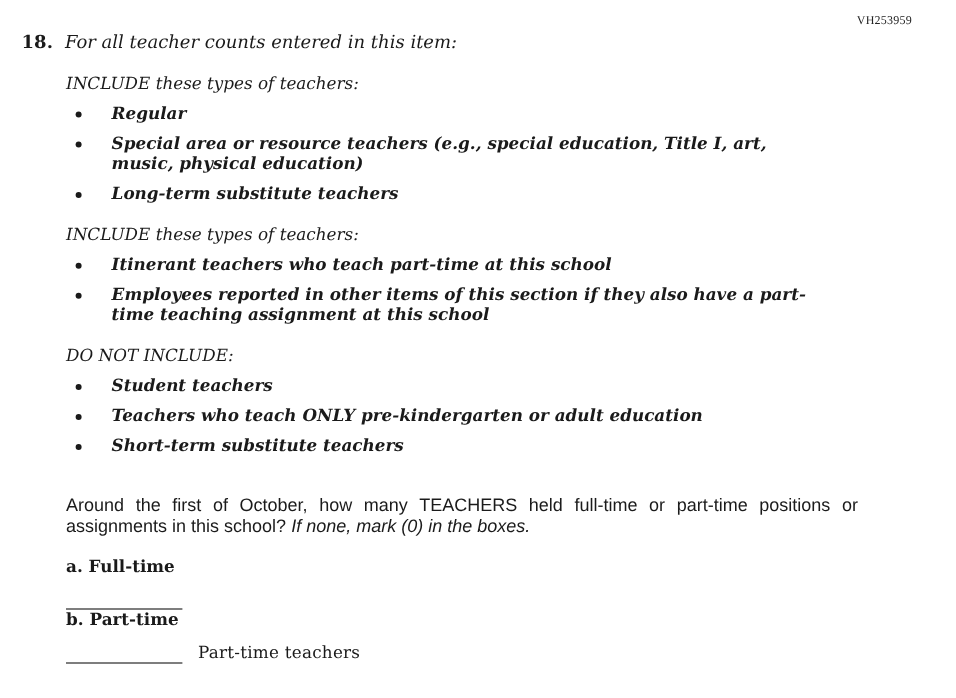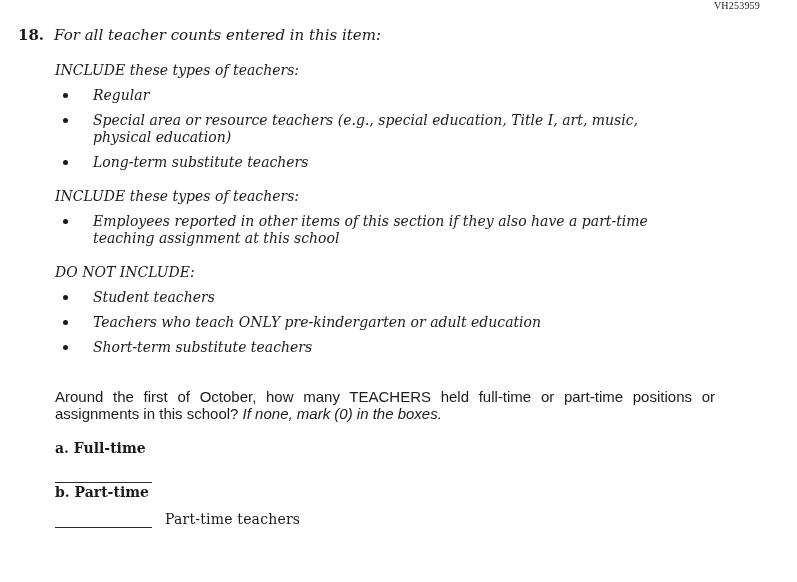--- a/index.html
+++ b/index.html
@@ -11,21 +11,21 @@
     position: relative;
     width: 797px;
     height: 582px;
     background: #ffffff;
     color: #1a1a1a;
     overflow: hidden;
     font-family: "DejaVu Serif", serif;
   }
   .form-code {
     position: absolute;
-    top: 0;
+    top: 12px;
     right: 37px;
     font-family: "Liberation Serif", serif;
     font-size: 10px;
     letter-spacing: 0.2px;
     color: #232323;
     margin-left: 40px;
   }
   .item-head {
     margin: 26px 0 0 18px;
     font-size: 15px;
@@ -61,20 +61,21 @@
     border-radius: 50%;
     background: #1a1a1a;
     margin: 6px 0 0 8px;
   }
   .bullet .btext {
     margin-left: 25px;
     font-style: italic;
     font-size: 14px;
     line-height: 17px;
     max-width: 580px;
+    font-weight: bold;
   }
   .question {
     margin: 33px 0 0 0;
     width: 660px;
     font-family: Liberation Sans, sans-serif;
     font-size: 15px;
     line-height: 16.5px;
     text-align: justify;
     color: #1b1b1b;
   }
@@ -133,20 +134,24 @@
       <div class="bullet">
         <span class="dot"></span>
         <span class="btext">Long-term substitute teachers</span>
       </div>
     </div>
 
     <div class="sec">
       <div class="sec-head">INCLUDE these types of teachers:</div>
       <div class="bullet">
         <span class="dot"></span>
+        <span class="btext">Itinerant teachers who teach part-time at this school</span>
+      </div>
+      <div class="bullet">
+        <span class="dot"></span>
         <span class="btext">Employees reported in other items of this section if they also have a part-time teaching assignment at this school</span>
       </div>
     </div>
 
     <div class="sec">
       <div class="sec-head">DO NOT INCLUDE:</div>
       <div class="bullet">
         <span class="dot"></span>
         <span class="btext">Student teachers</span>
       </div>

